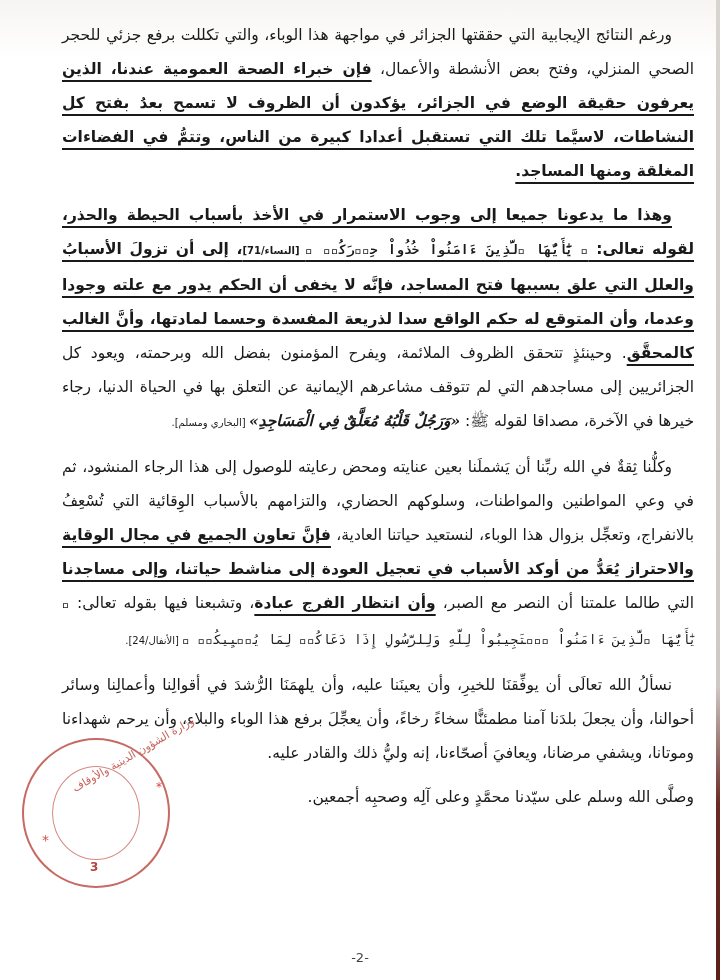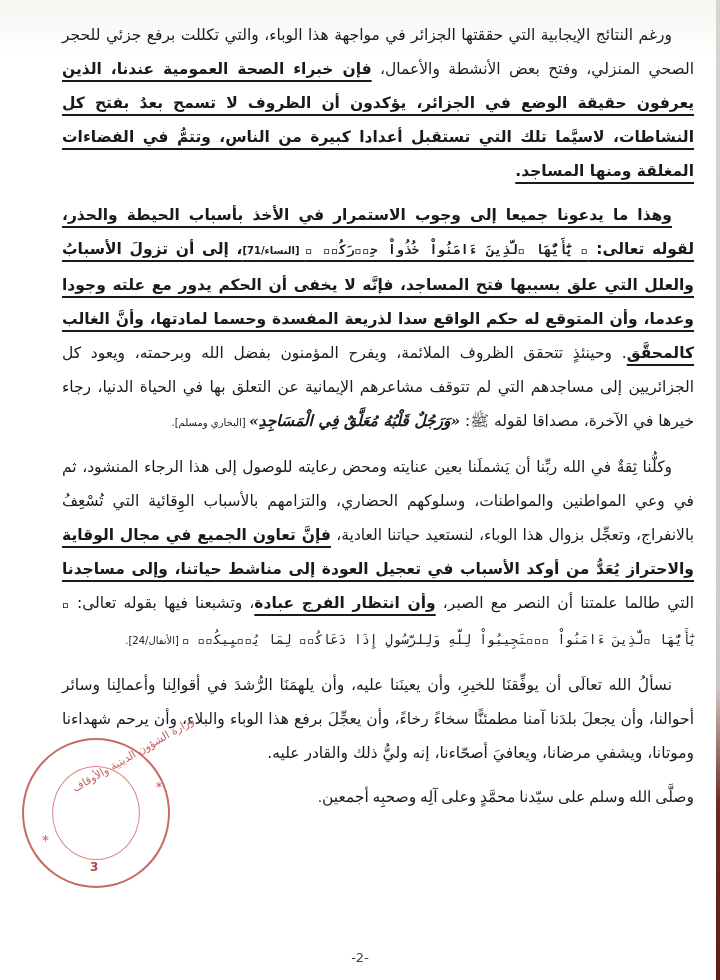--- a/index.html
+++ b/index.html
@@ -22,21 +22,21 @@
       position: absolute; left: 62px; top: 18px; width: 632px;
       direction: rtl; text-align: justify;
       font-size: 15.5px; line-height: 34px;
     }
     .para { margin: 0; text-indent: 22px; text-align-last: right; }
     .para + .para { margin-top: 10px; }
     .u { text-decoration: underline; text-underline-offset: 6px; text-decoration-thickness: 1.5px; font-weight: bold; }
     .verse { font-size: 13px; font-family: Liberation Mono, monospace; }
     .ref { font-size: 10px; }
     .hadith { font-weight: bold; font-family: "DejaVu Serif", serif; font-style: italic; }
-    .closing { text-align: center; text-indent: 0; font-family: Liberation Serif, serif; }
+    .closing { text-align: center; text-indent: 0; }
 
     .stamp {
       position: absolute; left: 22px; top: 738px; width: 148px; height: 150px;
       border: 2px solid #c86a64; border-radius: 50%;
       box-sizing: border-box;
     }
     .stamp-inner {
       position: absolute; left: 28px; top: 26px; width: 86px; height: 92px;
       border: 1.5px solid #d48a84; border-radius: 50%;
     }

